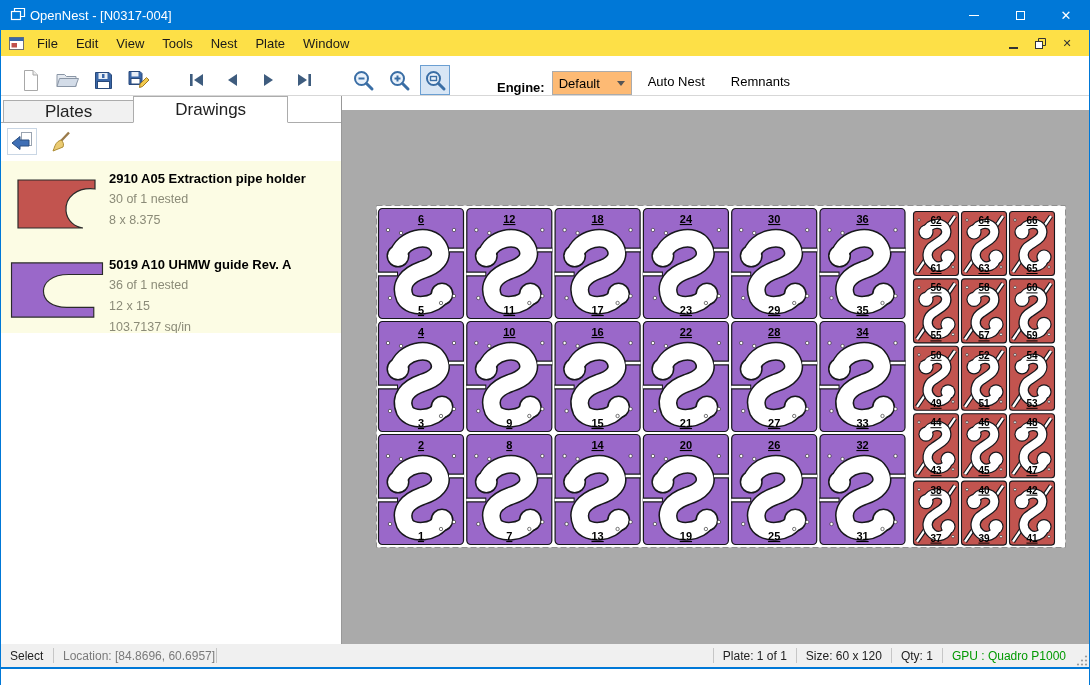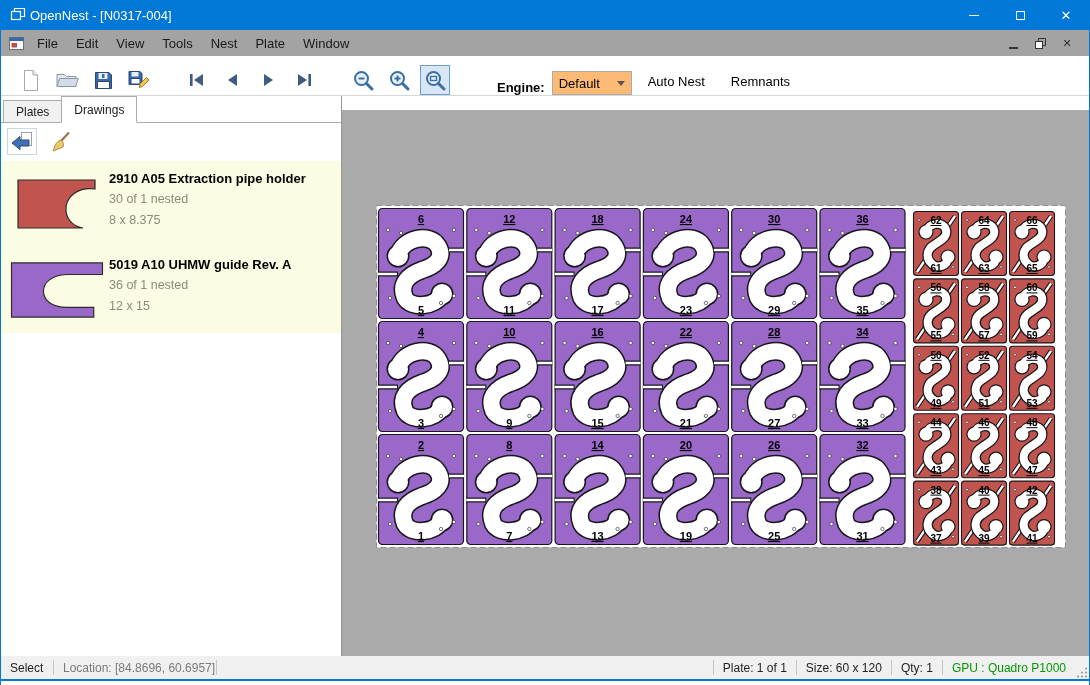--- a/index.html
+++ b/index.html
@@ -10,21 +10,21 @@
   .titlebar{position:absolute;top:0;left:0;right:0;height:30px;background:var(--titlebar);display:flex;align-items:center;color:#fff}
   .app-icon{margin-left:9px;display:flex;align-items:center}
   .title-text{font-size:13px;margin-left:4px}
   .win-controls{margin-left:auto;display:flex;height:100%}
   .win-btn{width:46px;height:100%;display:flex;align-items:center;justify-content:center}
   .glyph-min{display:block;width:10px;height:1px;background:#fff}
   .glyph-max{display:block;width:9px;height:9px;border:1px solid #fff}
   .glyph-close{font-size:13px;line-height:1}
 
   
-  .menubar{position:absolute;top:30px;left:0;right:0;height:26px;background:#a3a3a3;display:flex;align-items:center;font-size:13px;color:#1a1a1a}
+  .menubar{position:absolute;top:30px;left:0;right:0;height:26px;background:#fde047;display:flex;align-items:center;font-size:13px;color:#1a1a1a}
   .doc-icon{margin:0 4px 0 8px;display:flex;align-items:center}
   .menu-item{padding:4px 9px;cursor:default}
   .mdi-controls{margin-left:auto;display:flex;align-items:center;gap:11px;padding-right:14px;color:#333}
   .mdi-btn{width:16px;height:16px;display:flex;align-items:center;justify-content:center;font-size:11px}
   .mdi-min{display:block;width:9px;height:2px;background:#333;margin-top:9px}
 
   
   .toolbar{position:absolute;top:56px;left:0;right:0;height:40px;background:#fff;border-bottom:1px solid #d7d7d7;display:flex;align-items:flex-end;padding-left:12px}
   .tool-btn{width:30px;height:30px;display:flex;align-items:center;justify-content:center;margin:0 3px;border:1px solid transparent}
   .tool-btn.selected{background:#D8E6F5;border:1px solid #6B9FD2}
@@ -32,42 +32,42 @@
   .g-zoom{margin-left:26px}
   .engine-label{font-weight:700;font-size:13px;margin:0 7px 0 44px}
   .combo{width:80px;height:24px;border:1px solid #ABABAB;background:#fdba74;display:flex;align-items:center;padding:0 6px;font-size:13px}
   .combo-arrow{margin-left:auto;width:0;height:0;border:4px solid transparent;border-top:5px solid #555;margin-top:5px}
   .text-btn{font-size:13px;padding:6px 10px;margin-left:6px}
 
   
   .content{position:absolute;top:96px;left:0;right:0;bottom:25px}
   .left-panel{position:absolute;left:0;top:0;width:341px;height:100%;background:#fff;border-right:1px solid #989898}
   .tabstrip{height:27px;display:flex;align-items:flex-end;padding-left:2px;position:relative}
-  .tab{height:23px;line-height:22px;padding:0 12px;font-size:12px;color:#222;background:#F1F1F1;border:1px solid #ACACAC;margin-right:-1px;text-align:center}
+  .tab{height:23px;line-height:22px;padding:0 41px;font-size:17px;color:#222;background:#F1F1F1;border:1px solid #ACACAC;margin-right:-1px;text-align:center}
   .tab.active{height:27px;line-height:26px;background:#fff;border-bottom:1px solid #fff;position:relative;z-index:3}
   .panel-body{position:absolute;top:26px;left:0;right:0;bottom:0;border-top:1px solid #ACACAC;background:#fff}
   .panel-toolbar{display:flex;gap:8px;padding:5px 6px;align-items:center}
   .mini-btn{width:30px;height:27px;background:#fff;border:1px solid #C9D6E4;display:flex;align-items:center;justify-content:center}
   .mini-btn.flat{border:1px solid transparent}
   .drawing-list{margin-top:1px}
   .drawing-item{display:flex;background:var(--list-bg);height:86px;padding:6px 4px;overflow:hidden}
   .thumb-box{width:104px;display:flex;align-items:center;justify-content:center;flex:none}
   .drawing-info{padding-top:2px}
   .drawing-title{font-size:13px;font-weight:700;color:#000;line-height:20px}
   .drawing-sub{font-size:12.5px;color:#8B8B78;line-height:21px}
 
   .main-area{position:absolute;left:341px;top:0;right:0;height:100%;background:#fff}
   .canvas{position:absolute;left:0;top:14px;right:0;bottom:0;background:var(--canvas-gray)}
   .plate-svg{position:absolute;left:34px;top:95px;width:690px;height:343px}
   .pn{font-family:"Liberation Sans",sans-serif;font-size:11px;font-weight:700;fill:#000;text-anchor:middle;text-decoration:underline}
   .rn{font-family:"Liberation Sans",sans-serif;font-size:10px;font-weight:700;fill:#000;text-anchor:middle;text-decoration:underline}
   .hole{fill:#fff;stroke:#222;stroke-width:.6}
 
   
-  .statusbar{position:absolute;left:0;bottom:4px;right:0;height:25px;background:#F0F0F0;border-bottom:2px solid var(--titlebar);display:flex;align-items:center;font-size:12px;color:#222}
+  .statusbar{position:absolute;left:0;bottom:16px;right:0;height:25px;background:#F0F0F0;border-bottom:2px solid var(--titlebar);display:flex;align-items:center;font-size:12px;color:#222}
   .sb-cell{padding:0 9px;display:flex;align-items:center;height:100%;white-space:nowrap}
   .sb-mode{width:52px;flex:none}
   .sb-loc{width:162px;flex:none;color:#7A7A7A}
   .sb-sep{width:1px;height:15px;background:#C6C6C6;flex:none}
   .sb-spacer{flex:1}
   .sb-gpu{color:var(--gpu-text)}
   .sb-grip{width:14px;height:100%;display:flex;align-items:flex-end;justify-content:flex-end;padding:0 1px 1px 0}
 </style>
 </head>
 <body>
@@ -247,20 +247,21 @@
           <div class="drawing-item">
             <div class="thumb-box">
               <svg width="98" height="60" viewBox="0 0 100 62">
                 <path d="M3,3 L97,3 L97,15 L62,15 C44,15 36,24 36,32 C36,42 45,49 60,49 L88,49 L88,59 L3,59 Z" fill="var(--part-purple)" stroke="#2a2a2a" stroke-width="1.2"></path>
               </svg>
             </div>
             <div class="drawing-info">
               <div class="drawing-title">5019 A10 UHMW guide Rev. A</div>
               <div class="drawing-sub">36 of 1 nested</div>
               <div class="drawing-sub">12 x 15</div>
+              <div class="drawing-sub">103.7137 sq/in</div>
             </div>
           </div>
         </div>
       </div>
     </div>
 
     <div class="main-area">
       <div class="canvas">
         <svg id="plate-svg" class="plate-svg" viewBox="0 0 690 343">
             <rect x="0.5" y="0.5" width="689" height="342" fill="#ffffff" stroke="#8f8f8f" stroke-dasharray="6 3"></rect>

